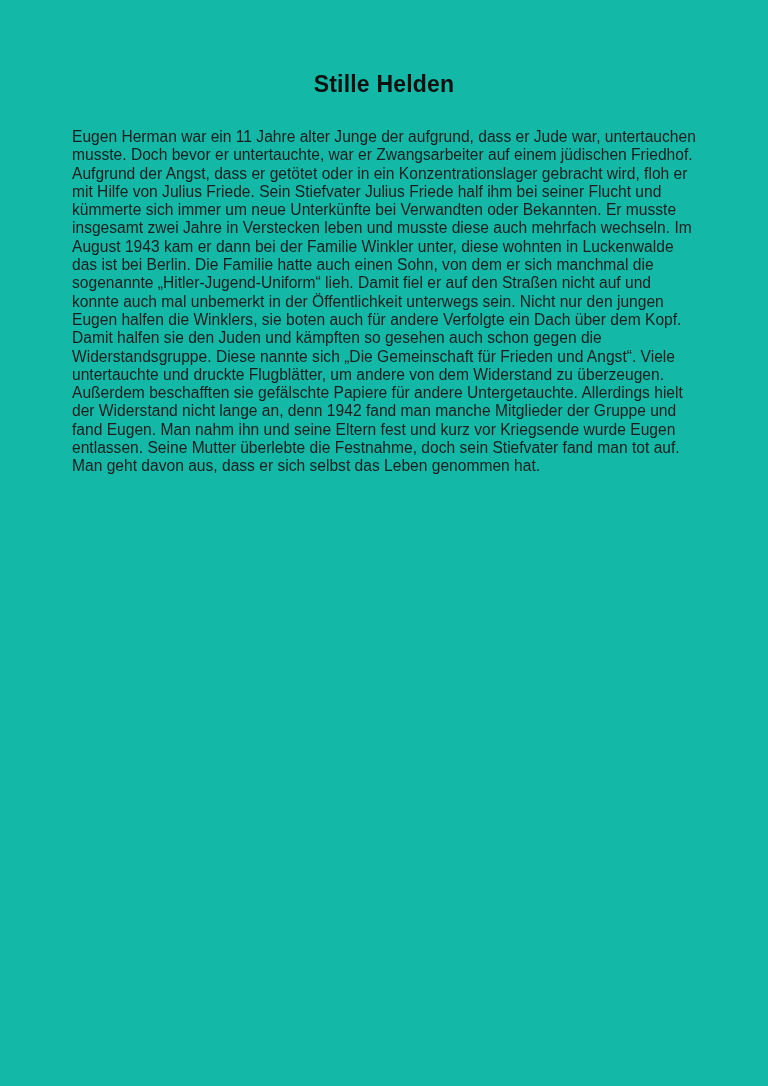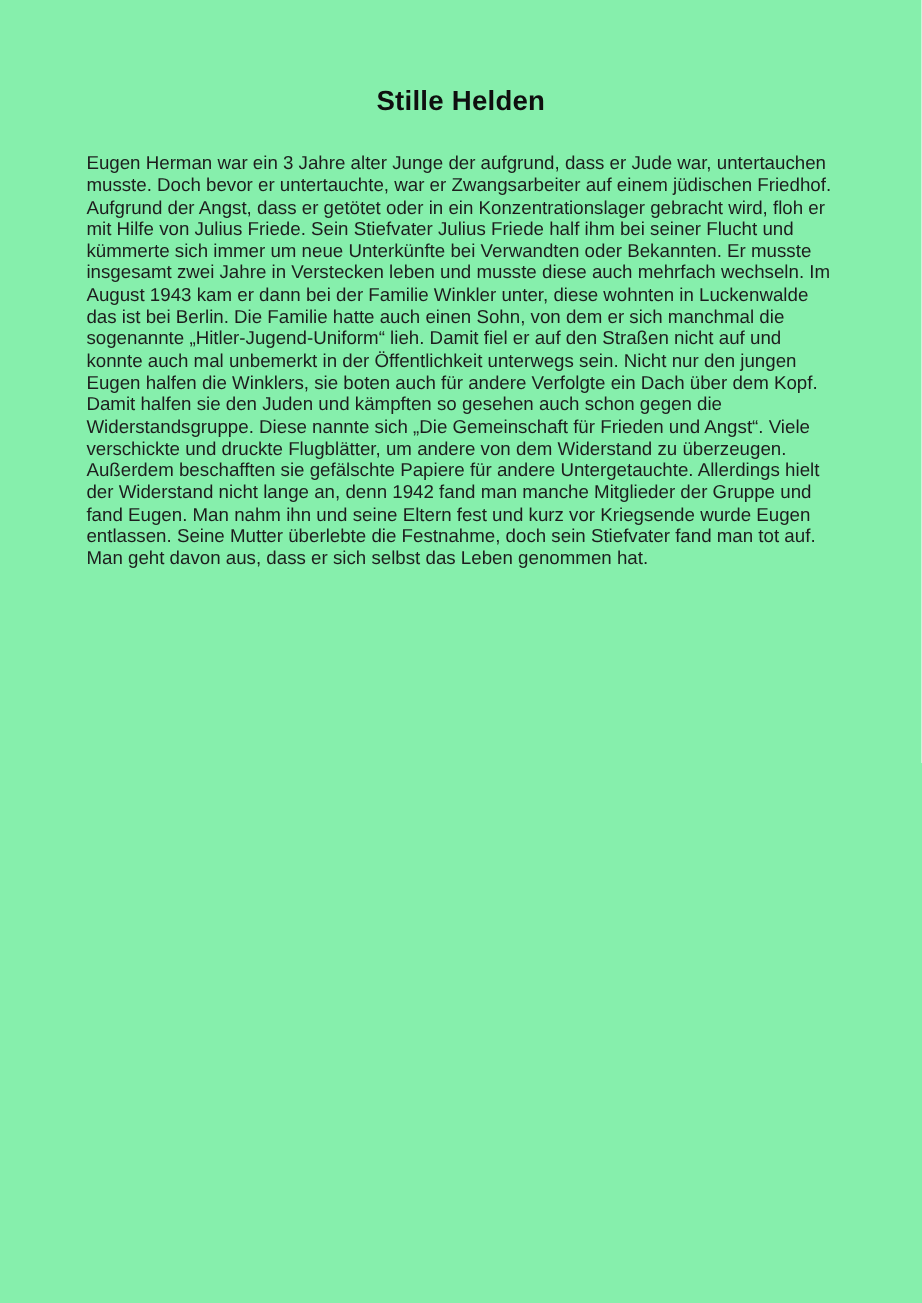--- a/index.html
+++ b/index.html
@@ -4,21 +4,21 @@
 <style>
   html, body {
     margin: 0;
     padding: 0;
     background: #ffffff;
   }
   .page {
     position: relative;
     width: 768px;
     height: 1086px;
-    background: #86efac;
+    background: #14b8a6;
     font-family: "Liberation Sans", sans-serif;
     color: #1d1d1d;
     overflow: hidden;
   }
   .title {
     position: absolute;
     top: 70px;
     left: 0;
     width: 768px;
     margin: 0;
@@ -41,33 +41,33 @@
   .ln {
     white-space: nowrap;
   }
 </style>
 </head>
 <body>
 
 <div class="page">
   <h1 class="title">Stille Helden</h1>
   <div class="body-text">
-    <div class="ln">Eugen Herman war ein 3 Jahre alter Junge der aufgrund, dass er Jude war, untertauchen</div>
+    <div class="ln">Eugen Herman war ein 11 Jahre alter Junge der aufgrund, dass er Jude war, untertauchen</div>
     <div class="ln">musste. Doch bevor er untertauchte, war er Zwangsarbeiter auf einem jüdischen Friedhof.</div>
     <div class="ln">Aufgrund der Angst, dass er getötet oder in ein Konzentrationslager gebracht wird, floh er</div>
     <div class="ln">mit Hilfe von Julius Friede. Sein Stiefvater Julius Friede half ihm bei seiner Flucht und</div>
     <div class="ln">kümmerte sich immer um neue Unterkünfte bei Verwandten oder Bekannten. Er musste</div>
     <div class="ln">insgesamt zwei Jahre in Verstecken leben und musste diese auch mehrfach wechseln. Im</div>
     <div class="ln">August 1943 kam er dann bei der Familie Winkler unter, diese wohnten in Luckenwalde</div>
     <div class="ln">das ist bei Berlin. Die Familie hatte auch einen Sohn, von dem er sich manchmal die</div>
     <div class="ln">sogenannte „Hitler-Jugend-Uniform“ lieh. Damit fiel er auf den Straßen nicht auf und</div>
     <div class="ln">konnte auch mal unbemerkt in der Öffentlichkeit unterwegs sein. Nicht nur den jungen</div>
     <div class="ln">Eugen halfen die Winklers, sie boten auch für andere Verfolgte ein Dach über dem Kopf.</div>
     <div class="ln">Damit halfen sie den Juden und kämpften so gesehen auch schon gegen die</div>
     <div class="ln">Widerstandsgruppe. Diese nannte sich „Die Gemeinschaft für Frieden und Angst“. Viele</div>
-    <div class="ln">verschickte und druckte Flugblätter, um andere von dem Widerstand zu überzeugen.</div>
+    <div class="ln">untertauchte und druckte Flugblätter, um andere von dem Widerstand zu überzeugen.</div>
     <div class="ln">Außerdem beschafften sie gefälschte Papiere für andere Untergetauchte. Allerdings hielt</div>
     <div class="ln">der Widerstand nicht lange an, denn 1942 fand man manche Mitglieder der Gruppe und</div>
     <div class="ln">fand Eugen. Man nahm ihn und seine Eltern fest und kurz vor Kriegsende wurde Eugen</div>
     <div class="ln">entlassen. Seine Mutter überlebte die Festnahme, doch sein Stiefvater fand man tot auf.</div>
     <div class="ln">Man geht davon aus, dass er sich selbst das Leben genommen hat.</div>
   </div>
 </div>
 
 </body></html>

